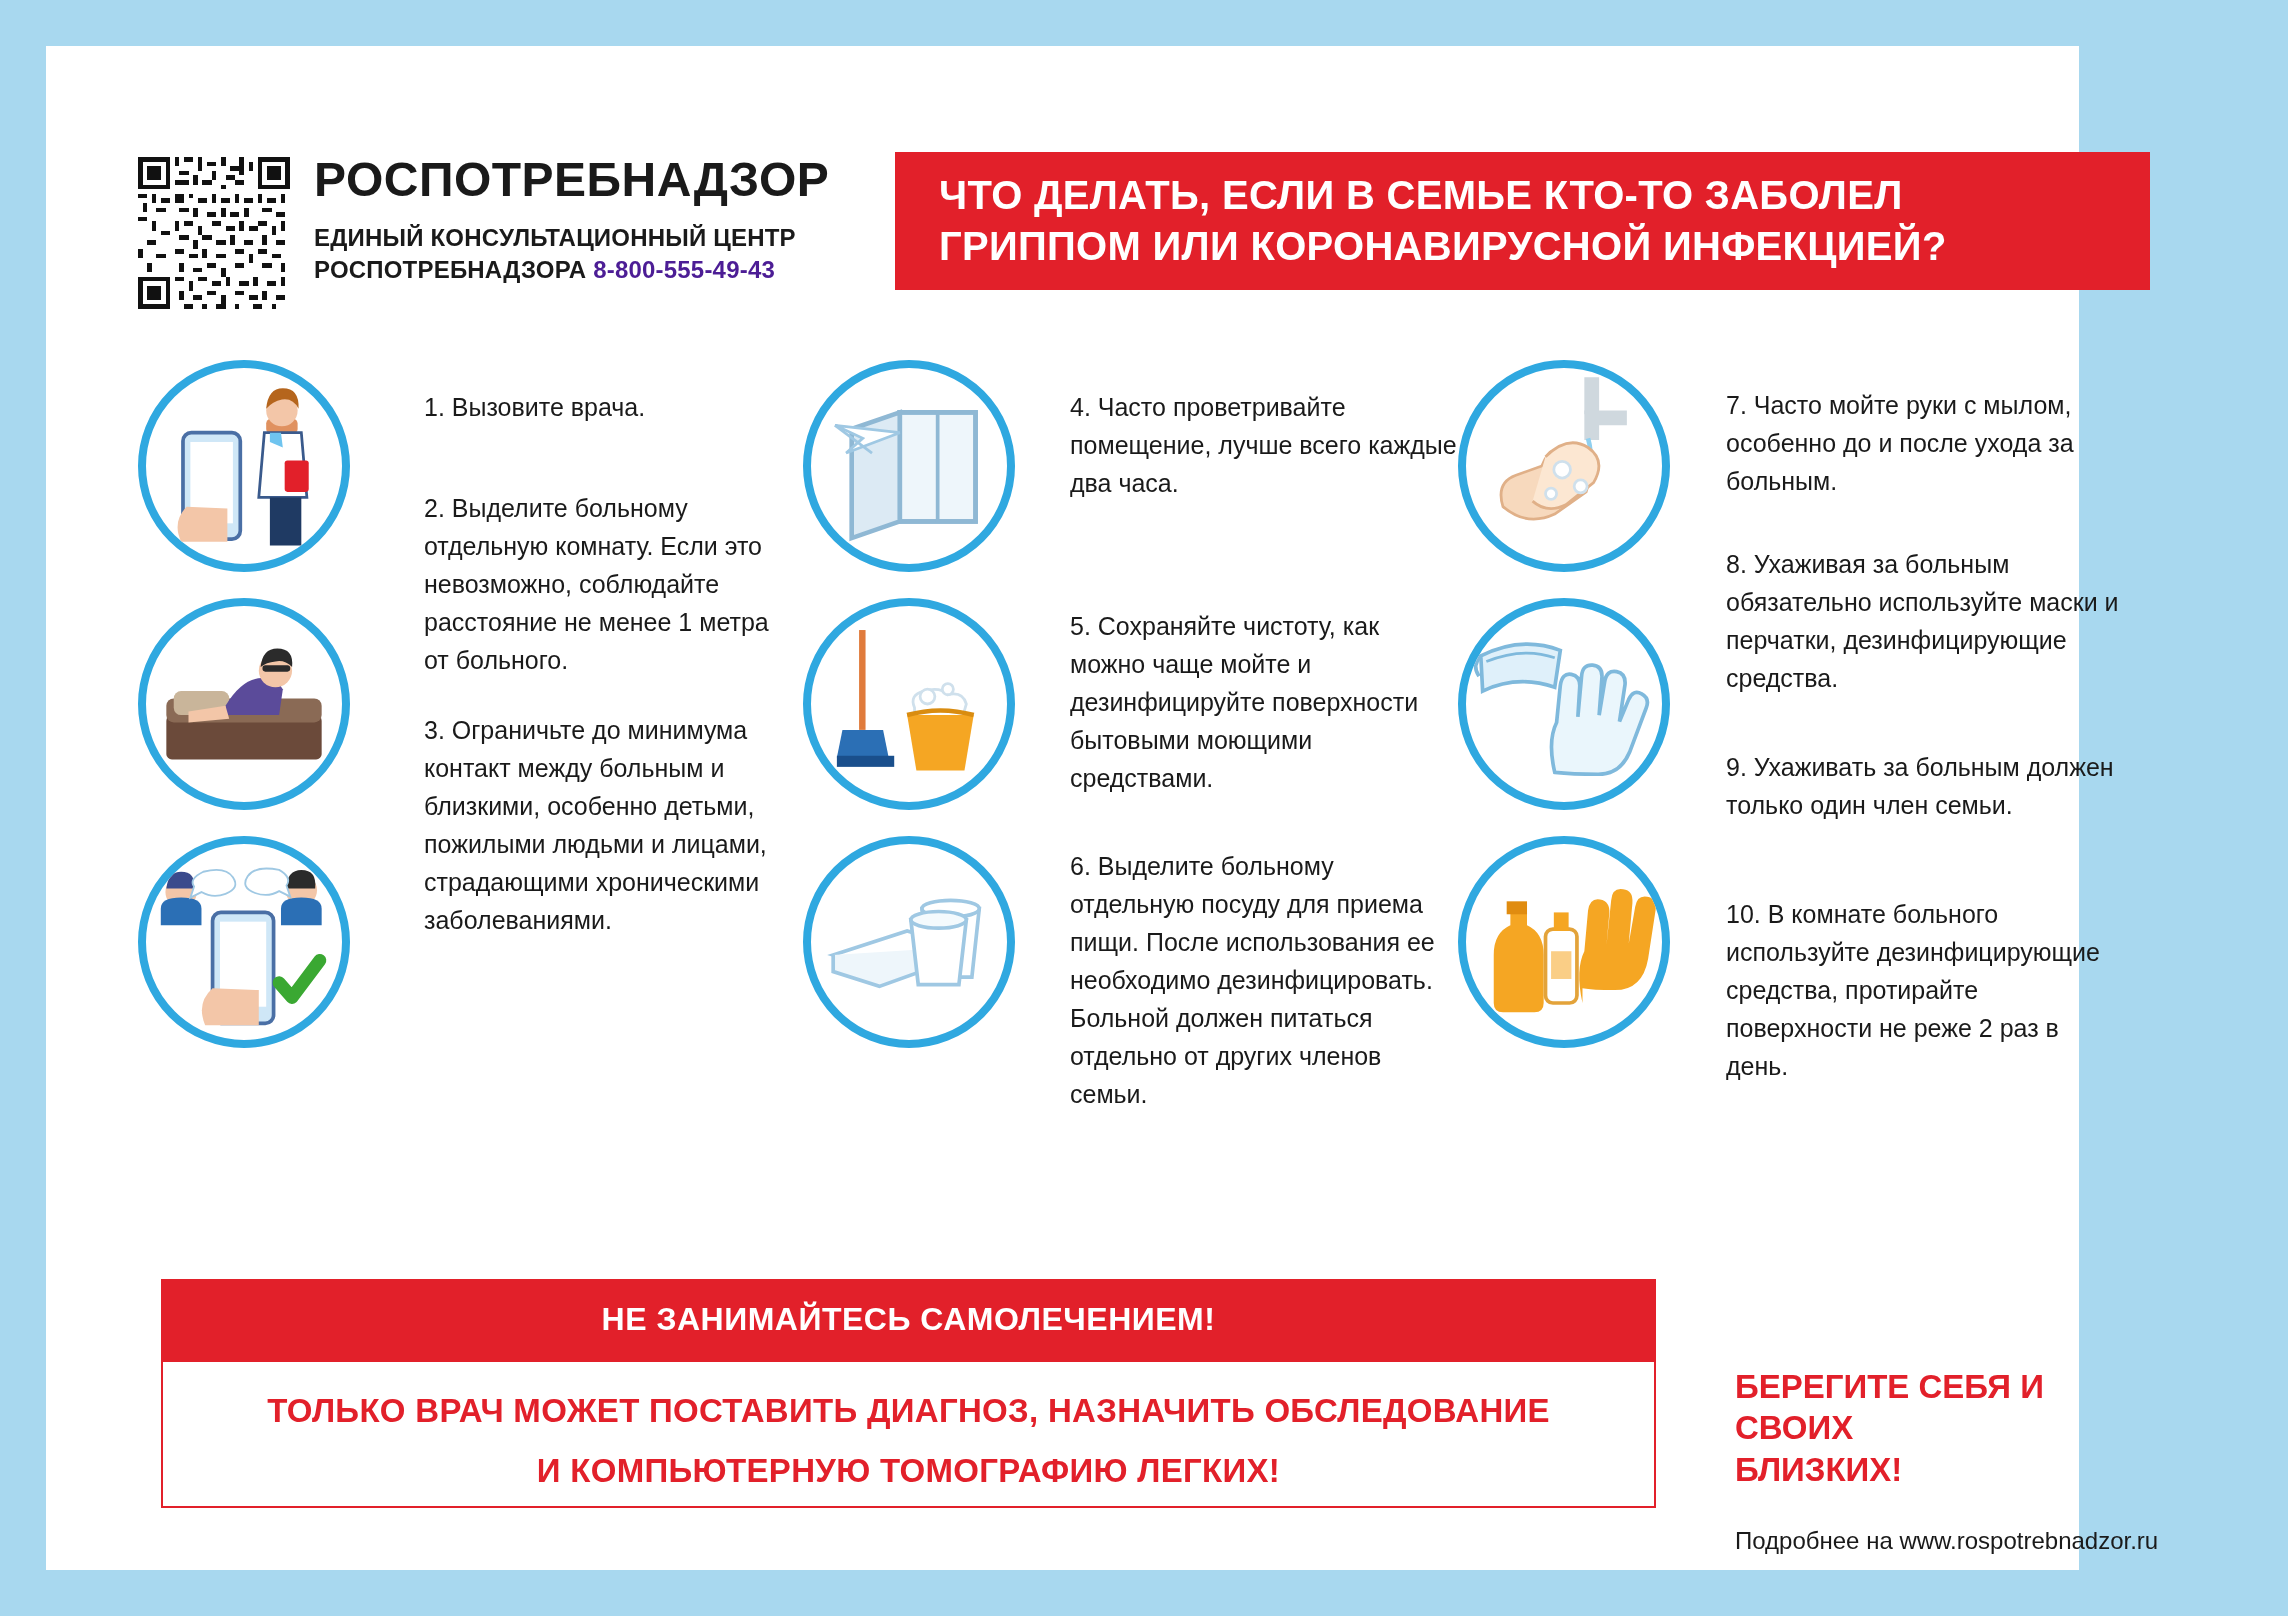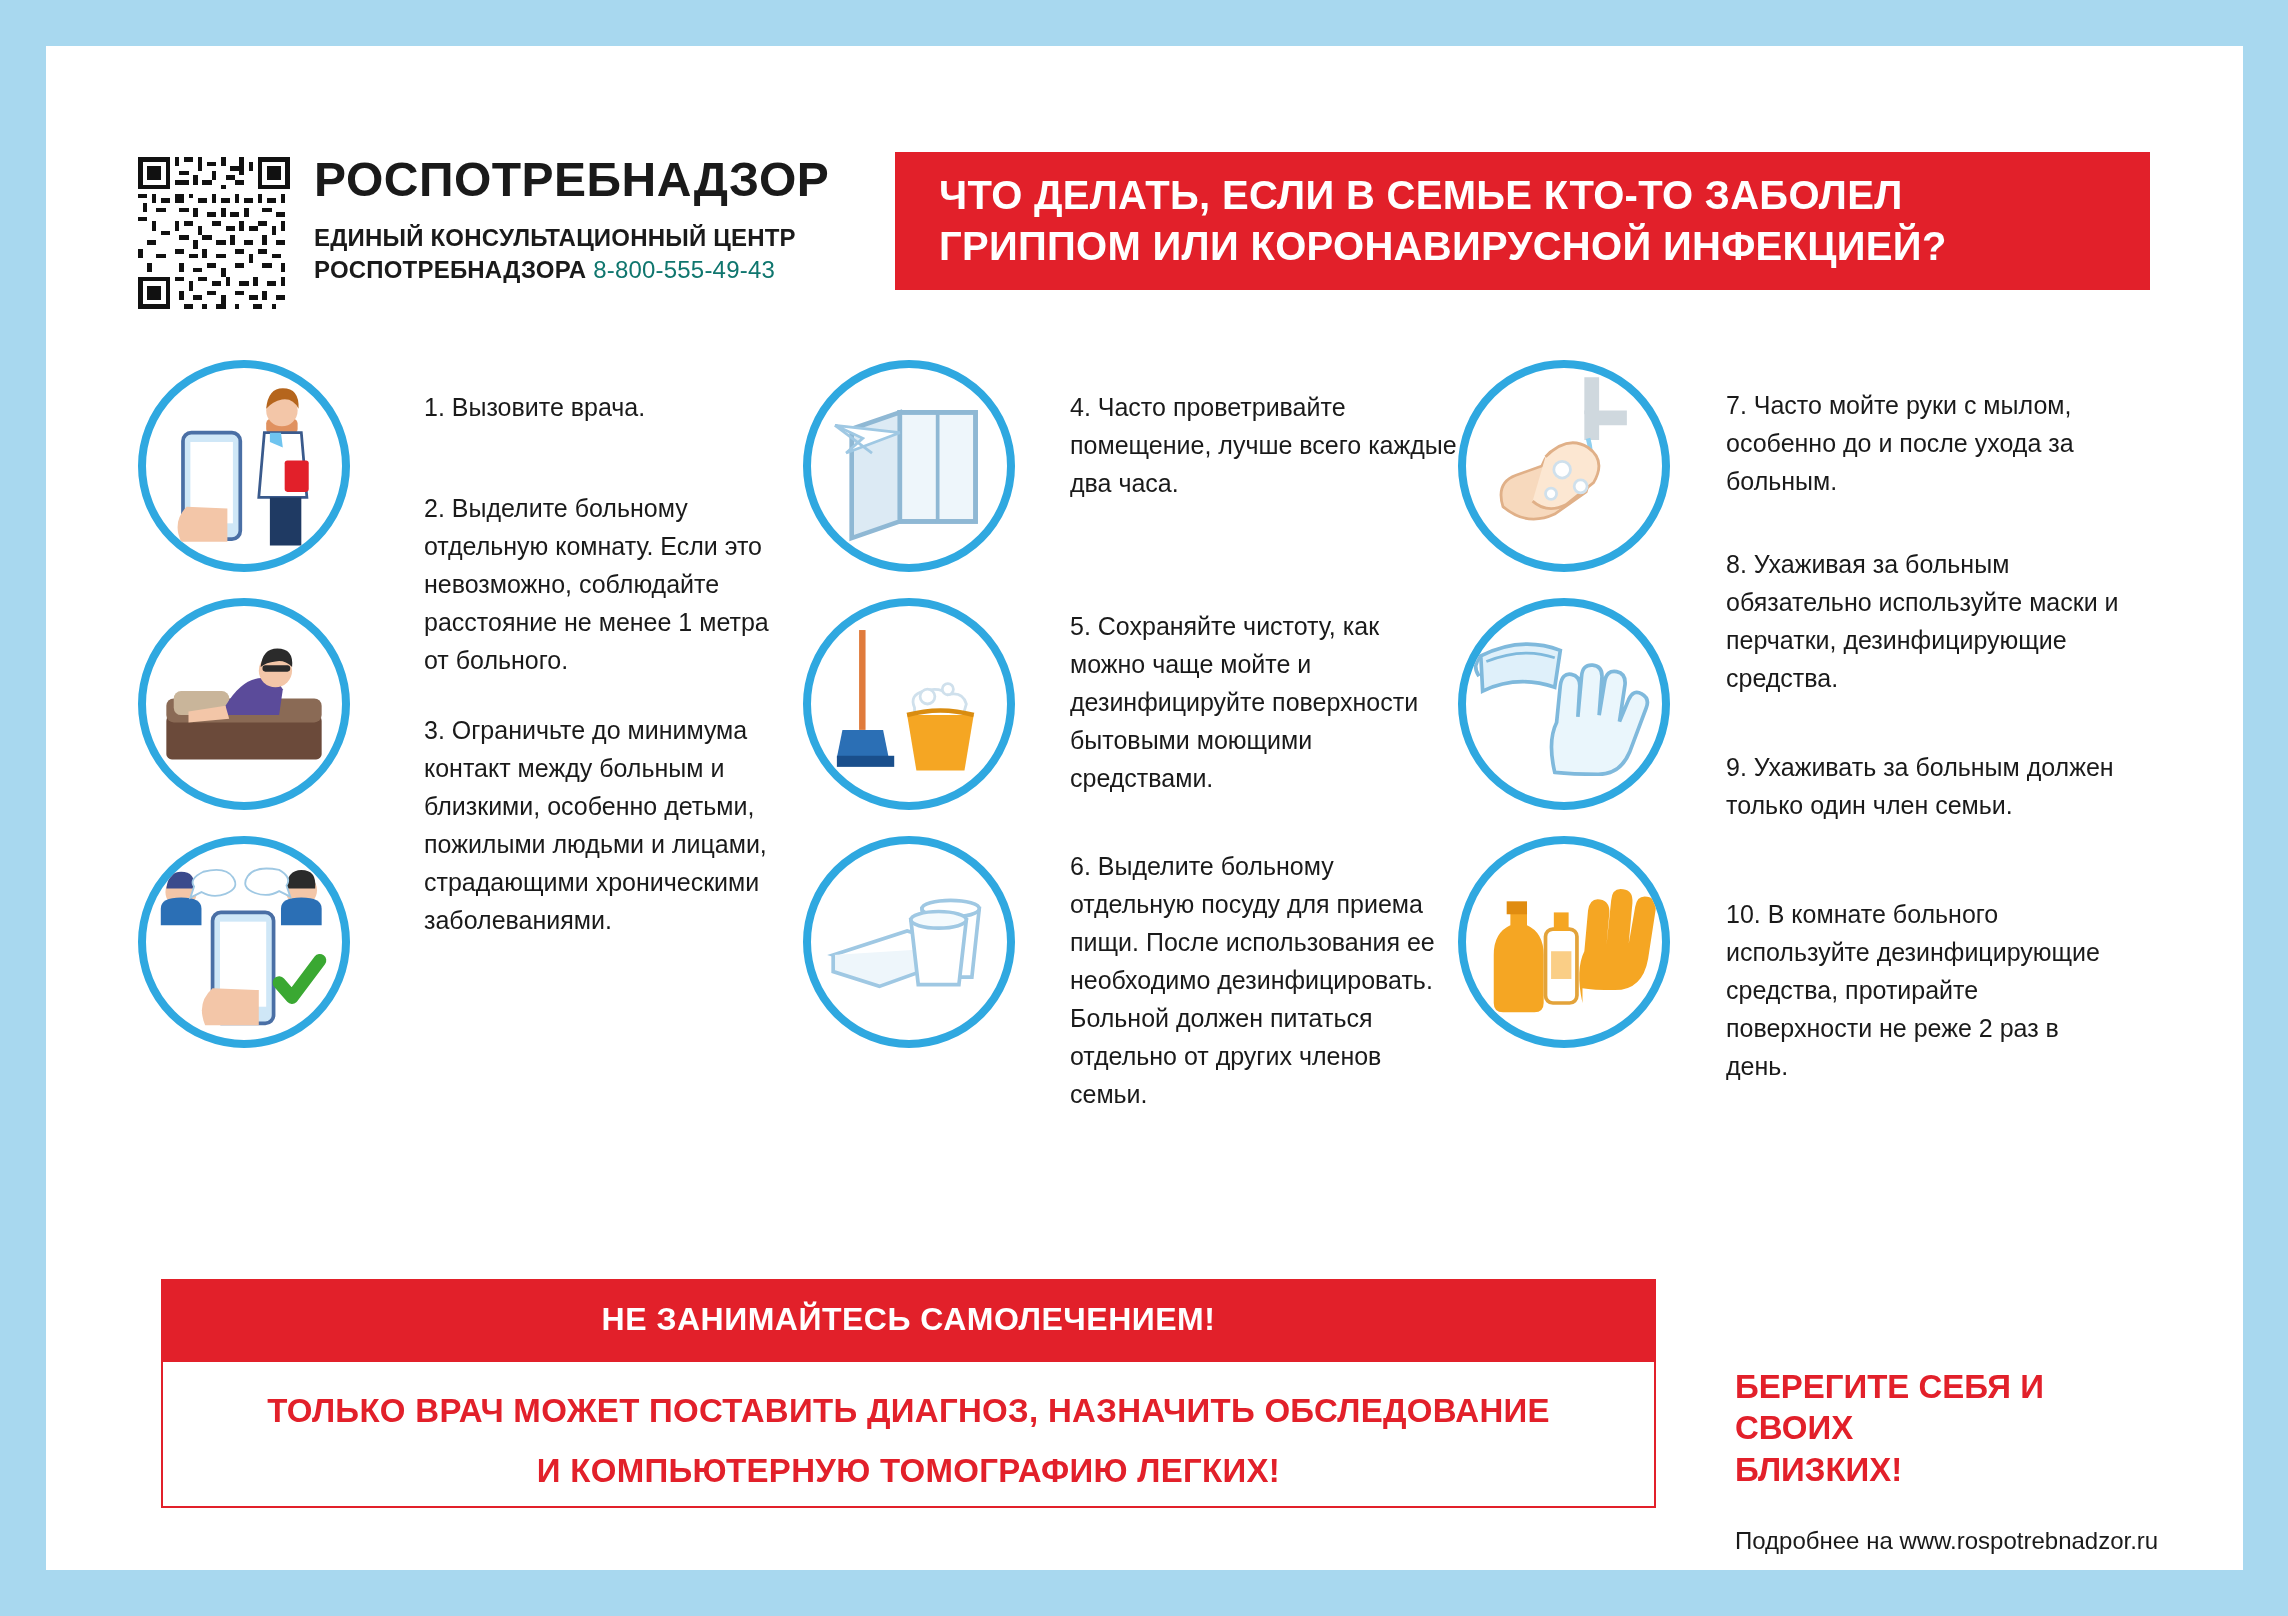--- a/index.html
+++ b/index.html
@@ -4,21 +4,21 @@
 <style>
   * { box-sizing: border-box; margin: 0; padding: 0; }
   html, body {
     width: 2289px; height: 1616px;
     font-family: "Liberation Sans", sans-serif;
     background: #a8d8ef;
   }
   .poster {
     position: absolute;
     left: 46px; top: 46px;
-    width: 2197px; height: 1524px;
+    width: 2033px; height: 1524px;
     background: #ffffff;
   }
 
   
   .header {
     position: absolute;
     left: 0; top: 83px;
     width: 100%;
     height: 185px;
   }
@@ -41,22 +41,22 @@
   }
   .brand-sub {
     margin-top: 16.6px;
     font-size: 24px;
     font-weight: bold;
     color: #1a1a1a;
     line-height: 1.35;
     letter-spacing: 0.2px;
   }
   .brand-phone {
-    color: #0f766e;
-    font-weight: normal;
+    color: #4c1d95;
+    font-weight: bold;
   }
 
   .title-band {
     position: absolute;
     left: 849px; top: 23px;
     width: 1255px; height: 138px;
     background: #e2202a;
     display: flex;
     flex-direction: column;
     justify-content: center;

